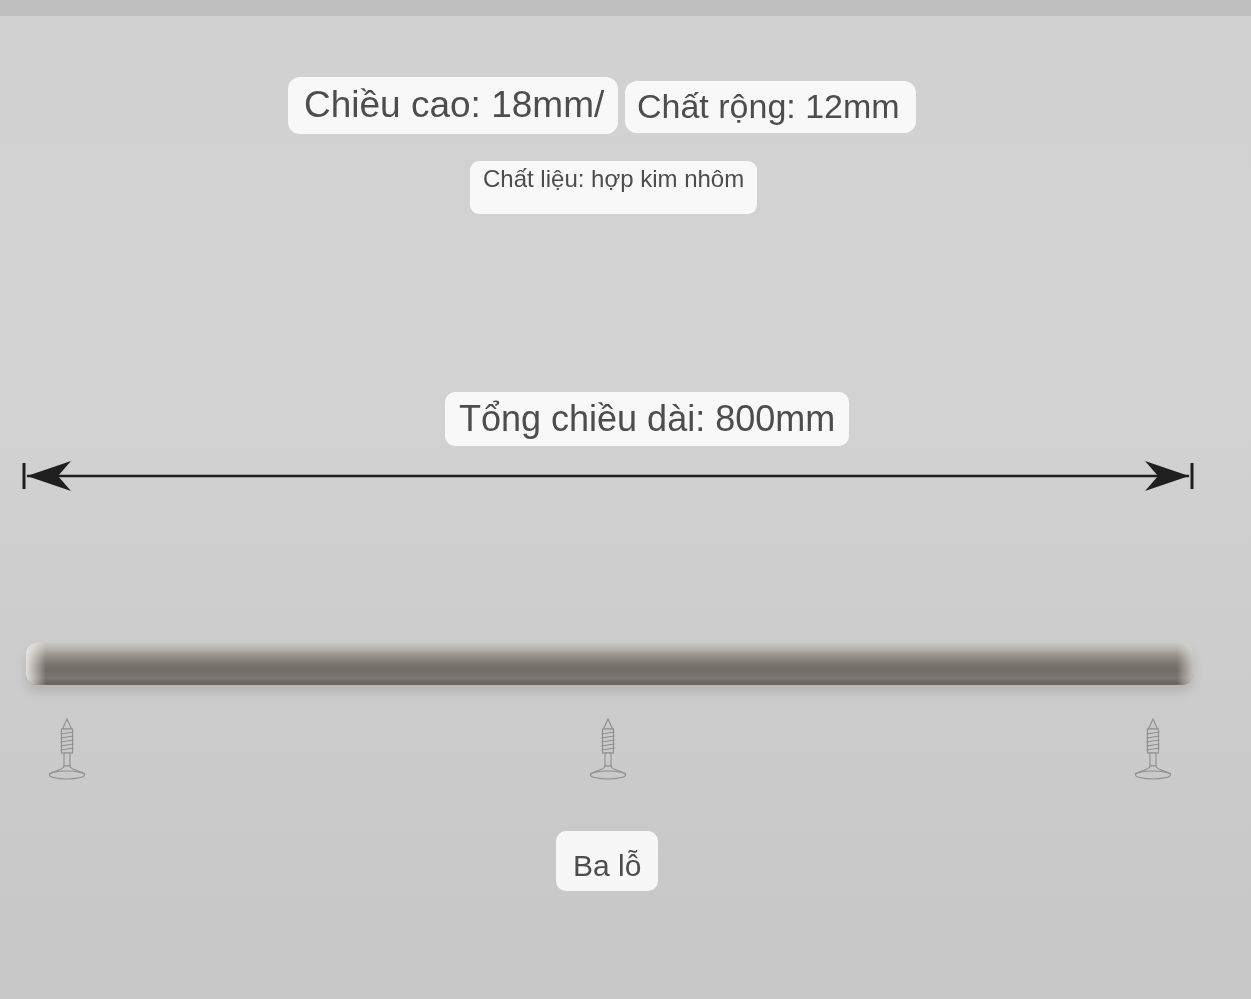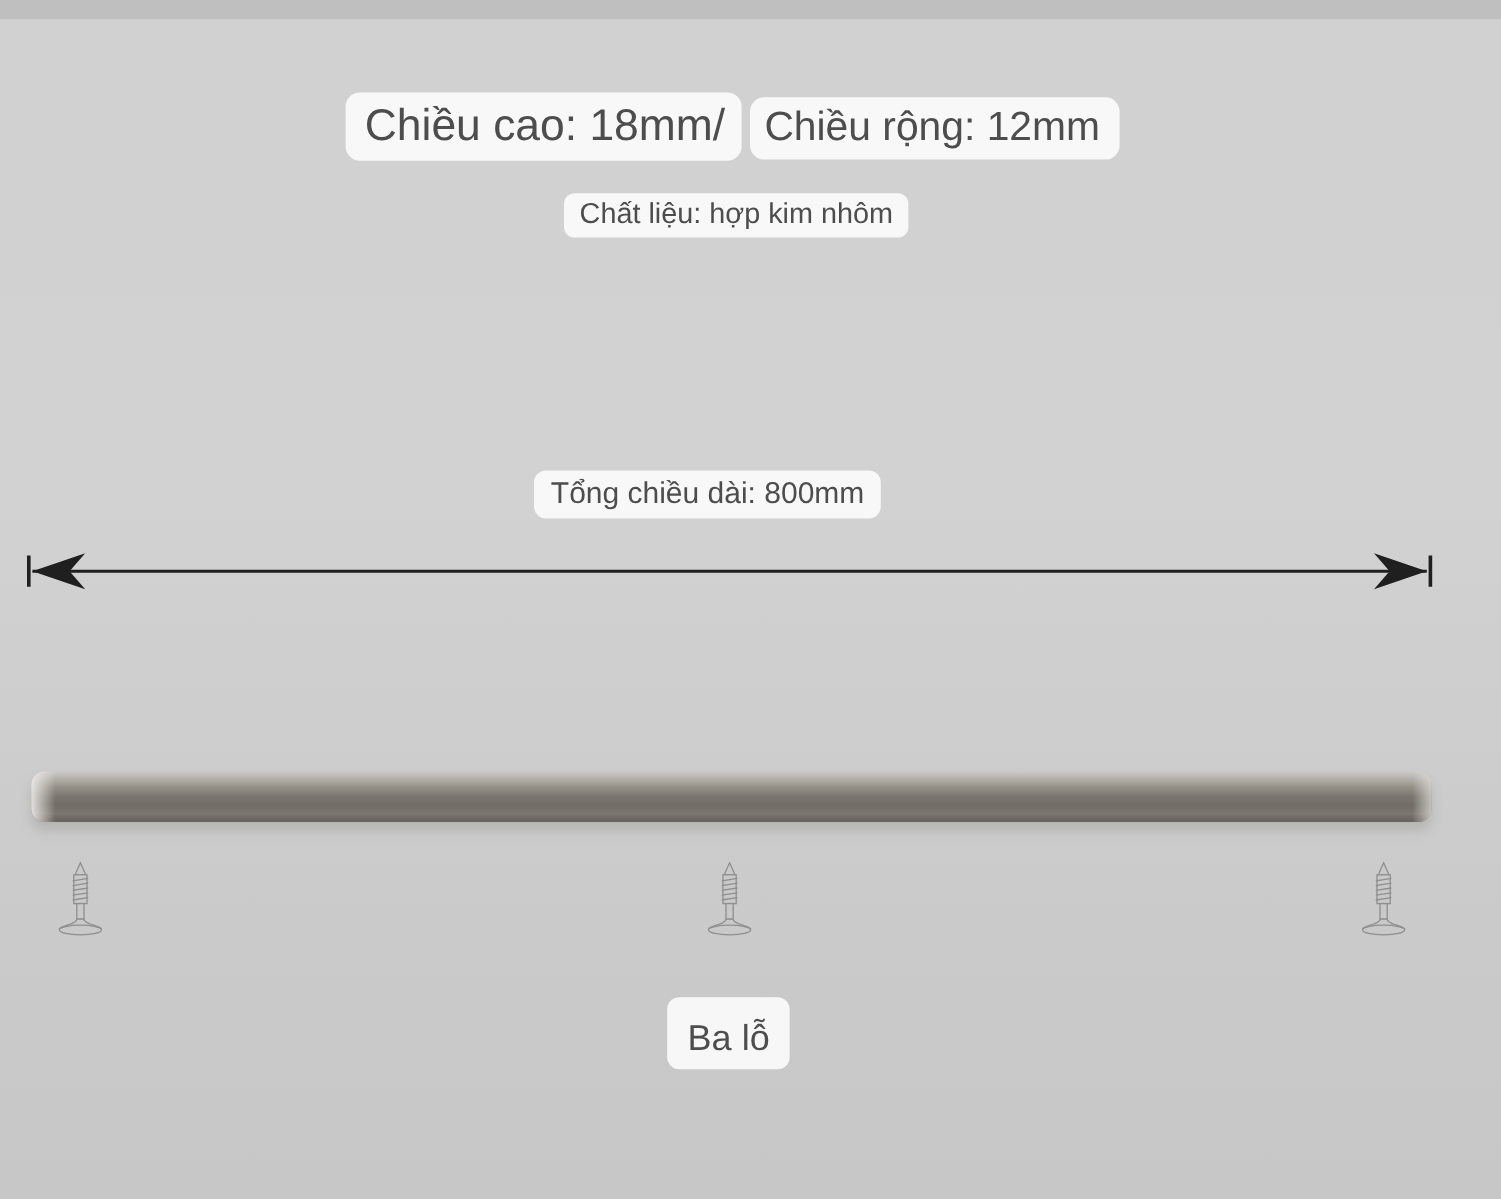--- a/index.html
+++ b/index.html
@@ -31,26 +31,26 @@
   }
   .pill-width{
     left:625px;top:65px;
     font-size:34px;
     padding:4px 16px 5px 12px;
     border-radius:12px;
   }
   .pill-material{
     left:470px;top:145px;
     font-size:24px;
-    padding:3px 13px 4px 13px;
+    padding:3px 13px 20px 13px;
     border-radius:9px;
   }
   .pill-length{
     left:445px;top:376px;
-    font-size:25px;
+    font-size:36px;
     padding:4px 14px 5px 14px;
   }
   .pill-holes{
     left:556px;top:815px;
     font-size:30px;
     padding:16px 17px 6px 17px;
   }
   .dim-arrow{
     position:absolute;left:0;top:430px;
     width:1251px;height:60px;
@@ -86,21 +86,21 @@
   .screw-left{left:45px;top:702px;}
   .screw-middle{left:586px;top:702px;}
   .screw-right{left:1131px;top:702px;}
 </style>
 </head>
 <body>
 
 <div class="canvas">
 
   <div class="pill pill-height">Chiều cao: 18mm/</div>
-  <div class="pill pill-width">Chiều rộng: 12mm</div>
+  <div class="pill pill-width">Chất rộng: 12mm</div>
 
   <div class="pill pill-material">Chất liệu: hợp kim nhôm</div>
 
   <div class="pill pill-length">Tổng chiều dài: 800mm</div>
 
   <svg class="dim-arrow" viewBox="0 0 1251 60" xmlns="http://www.w3.org/2000/svg">
     <line x1="27" y1="30" x2="1189" y2="30" stroke="#1f1f1f" stroke-width="2.6"></line>
     <line x1="24" y1="17" x2="24" y2="43" stroke="#1f1f1f" stroke-width="3"></line>
     <line x1="1192" y1="17" x2="1192" y2="43" stroke="#1f1f1f" stroke-width="3"></line>
     <path d="M27 30 L71 15 L58 30 L71 45 Z" fill="#1f1f1f"></path>

